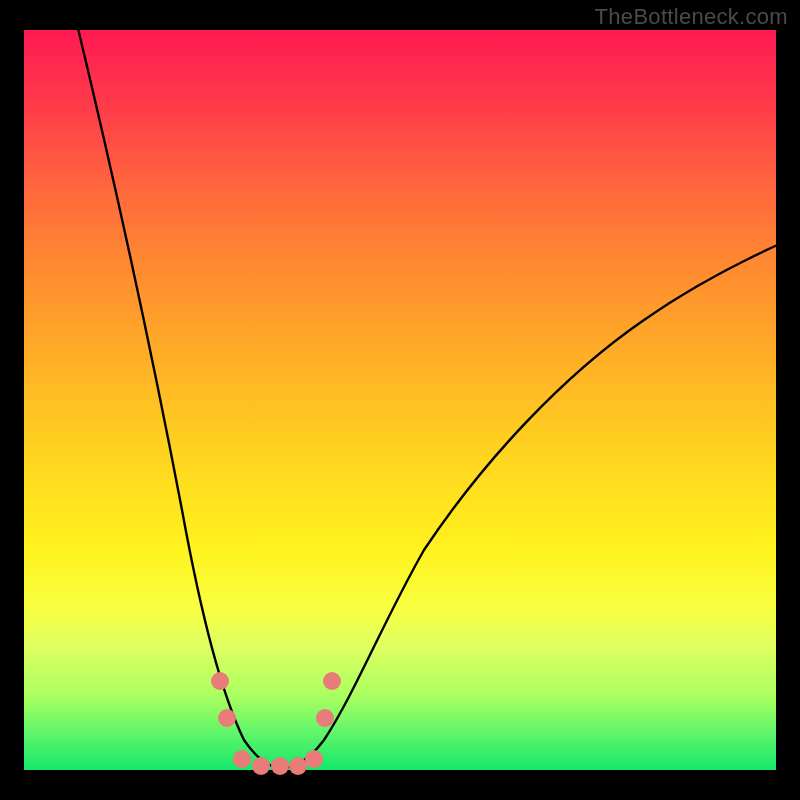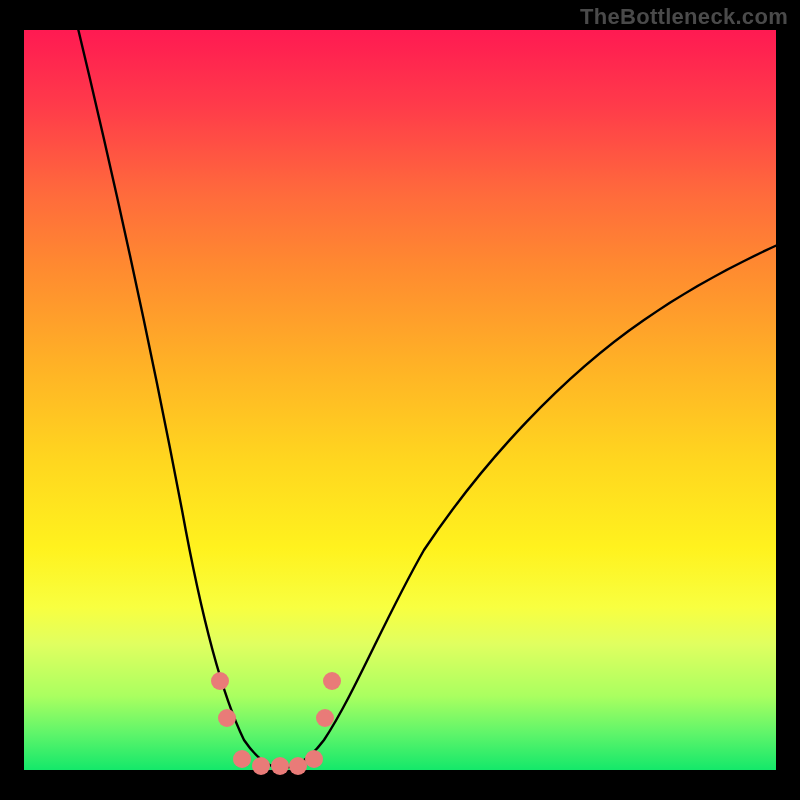--- a/index.html
+++ b/index.html
@@ -41,21 +41,21 @@
       #14e86a 100%
     );
   }
   .watermark {
     position: absolute;
     top: 4px;
     right: 12px;
     color: #4a4a4a;
     font-size: 22px;
     letter-spacing: 0.3px;
-    font-weight: 700;
+    font-weight: 400;
   }
   svg.curve {
     position: absolute;
     left: 0; top: 0;
     width: 752px;
     height: 740px;
     overflow: visible;
   }
   .dot {
     position: absolute;

